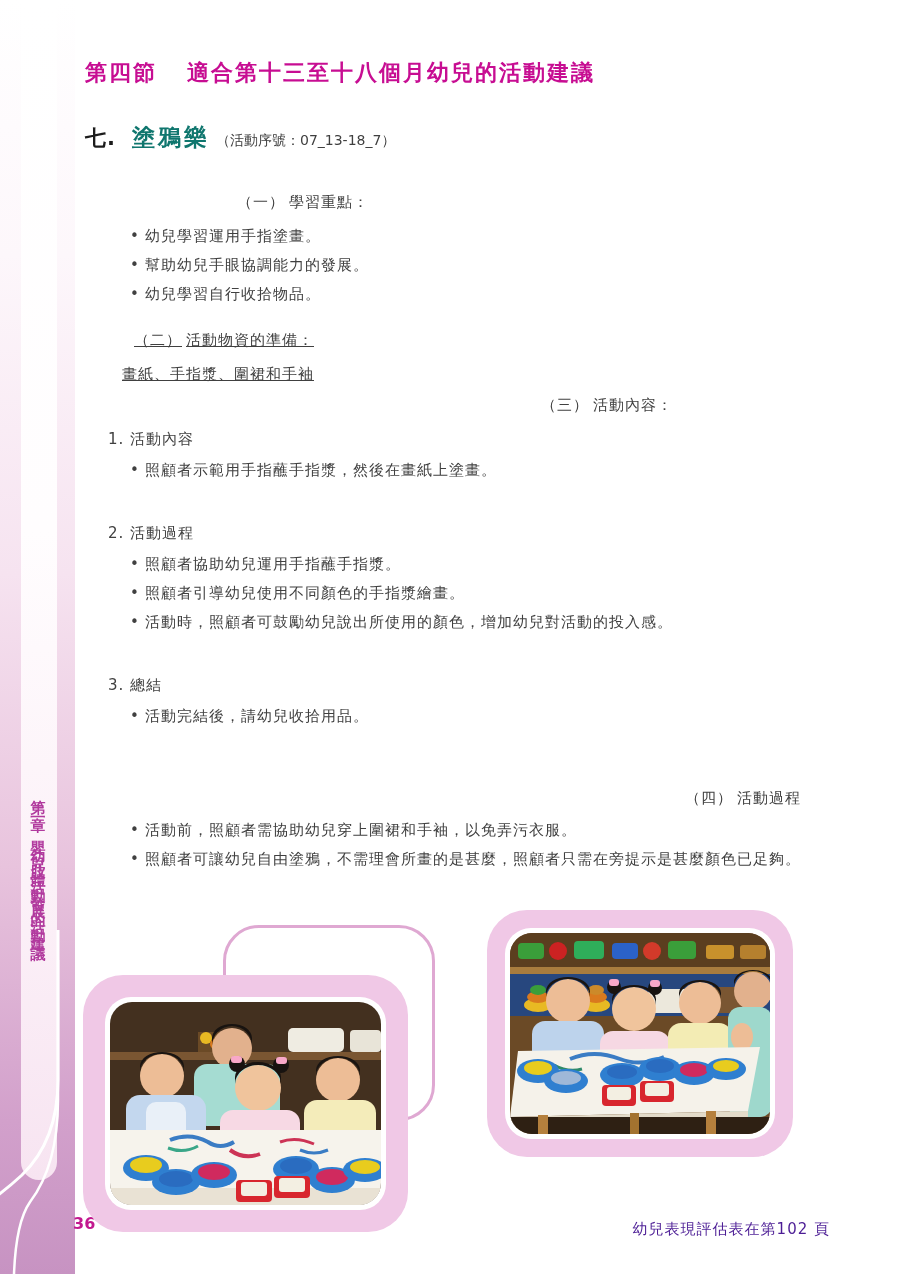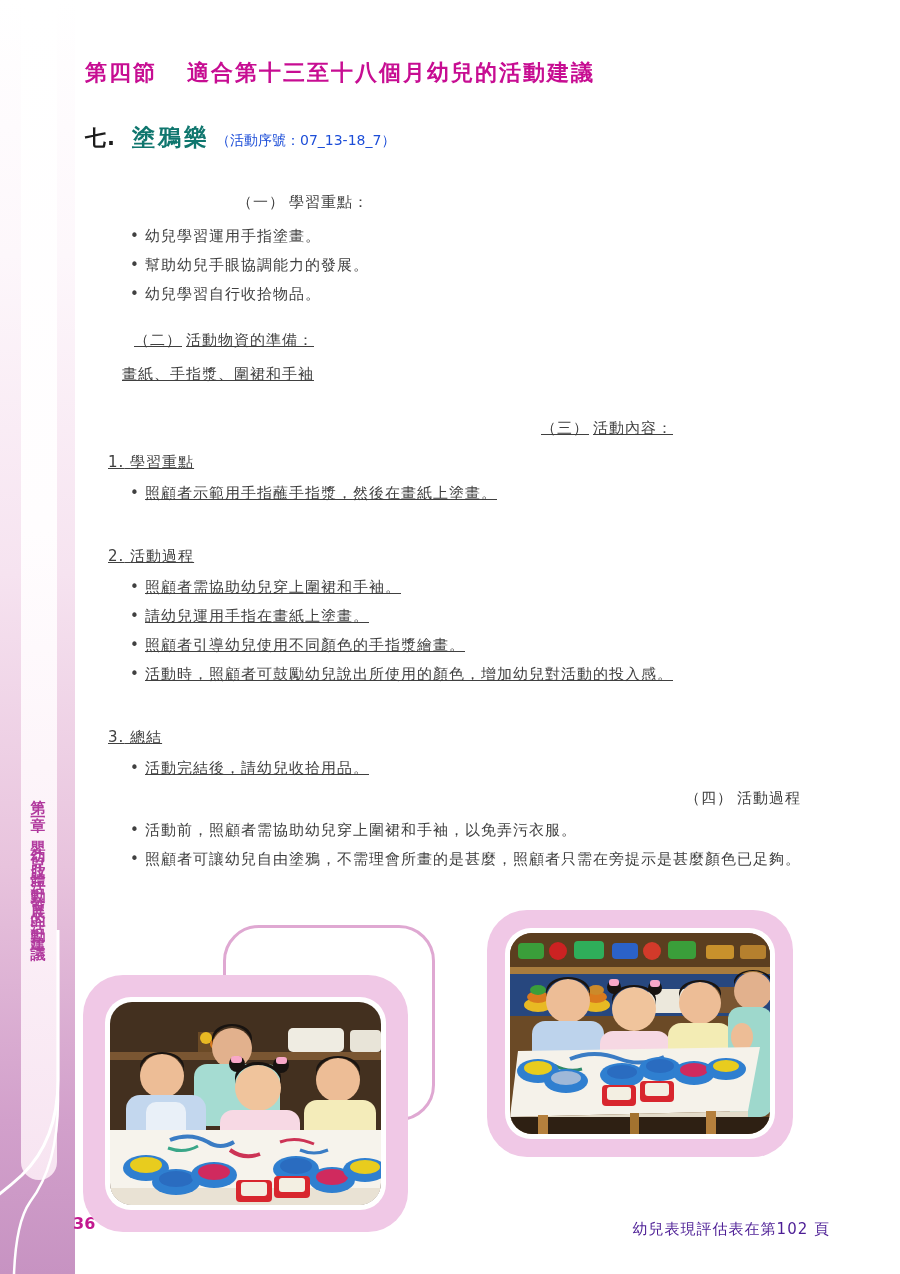--- a/index.html
+++ b/index.html
@@ -38,35 +38,35 @@
     color:#c2188f; font-weight:bold; font-size:16px;margin-left:45px;
   }
 
   
   .main-block { position:absolute; left:85px; font-size:15px; letter-spacing:1px; color:#404040; }
   .doc-header { top:58px; font-size:22px; font-weight:bold; color:#c70d92; letter-spacing:2px; }
   .doc-header .sec-label { margin-right:30px; }
   .activity-title { top:122px; display:flex; align-items:baseline; }
   .activity-title .num  { font-size:21px; font-weight:bold; color:#1c1c1c; margin-right:16px; }
   .activity-title .name { font-size:23px; font-weight:bold; color:#0f766e; letter-spacing:3px; }
-  .activity-title .code { font-size:14px; color:#1d4ed8; margin-left:6px; letter-spacing:0; }
+  .activity-title .code { font-size:14px; color:#404040; margin-left:6px; letter-spacing:0; }
 
   .sect-heading { line-height:24px;text-align:right; }
   .sect-heading .lbl { margin-right:4px; }
   .bullets { margin-left:45px; margin-top:8px; }
   .bullet { line-height:29px; padding-left:15px; text-indent:-15px; }
   .bullet .dot { display:inline-block; width:15px; text-indent:0; }
   .plain-body { margin-left:37px; margin-top:8px; line-height:29px; }
   .step { margin-left:23px; margin-top:10px; line-height:24px; }
   .step .bullets { margin-left:22px; margin-top:5px; }
   .gap28 { margin-top:36px; }
 
   .sect-1 { top:190px; }
   .sect-2 { top:328px;text-decoration:underline; }
-  .sect-3 { top:416px;text-decoration:underline; }
+  .sect-3 { top:393px; }
   .sect-4 { top:786px; }
 
   
   .photo-area { position:absolute; left:0; top:900px; width:900px; height:345px; }
   .outline-card {
     position:absolute; left:223px; top:25px; width:212px; height:196px;
     background:#ffffff; border:3px solid #dfa8d2; border-radius:36px;
   }
   .photo-card {
     position:absolute; background:#f0c8e6; border-radius:40px;
@@ -132,32 +132,31 @@
     <div class="plain-body">畫紙、手指漿、圍裙和手袖</div>
   </div>
 
   <div class="main-block sect-3">
     <div class="sect-heading">
       <span class="lbl">（三）</span><span>活動內容：</span>
     </div>
 
     <div class="step">
       <span>1.</span>
-      <span>學習重點</span>
+      <span>活動內容</span>
       <div class="bullets">
         <div class="bullet"><span class="dot">•</span><span>照顧者示範用手指蘸手指漿，然後在畫紙上塗畫。</span></div>
       </div>
     </div>
 
     <div class="step gap28">
       <span>2.</span>
       <span>活動過程</span>
       <div class="bullets">
-        <div class="bullet"><span class="dot">•</span><span>照顧者需協助幼兒穿上圍裙和手袖。</span></div>
-        <div class="bullet"><span class="dot">•</span><span>請幼兒運用手指在畫紙上塗畫。</span></div>
+        <div class="bullet"><span class="dot">•</span><span>照顧者協助幼兒運用手指蘸手指漿。</span></div>
         <div class="bullet"><span class="dot">•</span><span>照顧者引導幼兒使用不同顏色的手指漿繪畫。</span></div>
         <div class="bullet"><span class="dot">•</span><span>活動時，照顧者可鼓勵幼兒說出所使用的顏色，增加幼兒對活動的投入感。</span></div>
       </div>
     </div>
 
     <div class="step gap28">
       <span>3.</span>
       <span>總結</span>
       <div class="bullets">
         <div class="bullet"><span class="dot">•</span><span>活動完結後，請幼兒收拾用品。</span></div>

